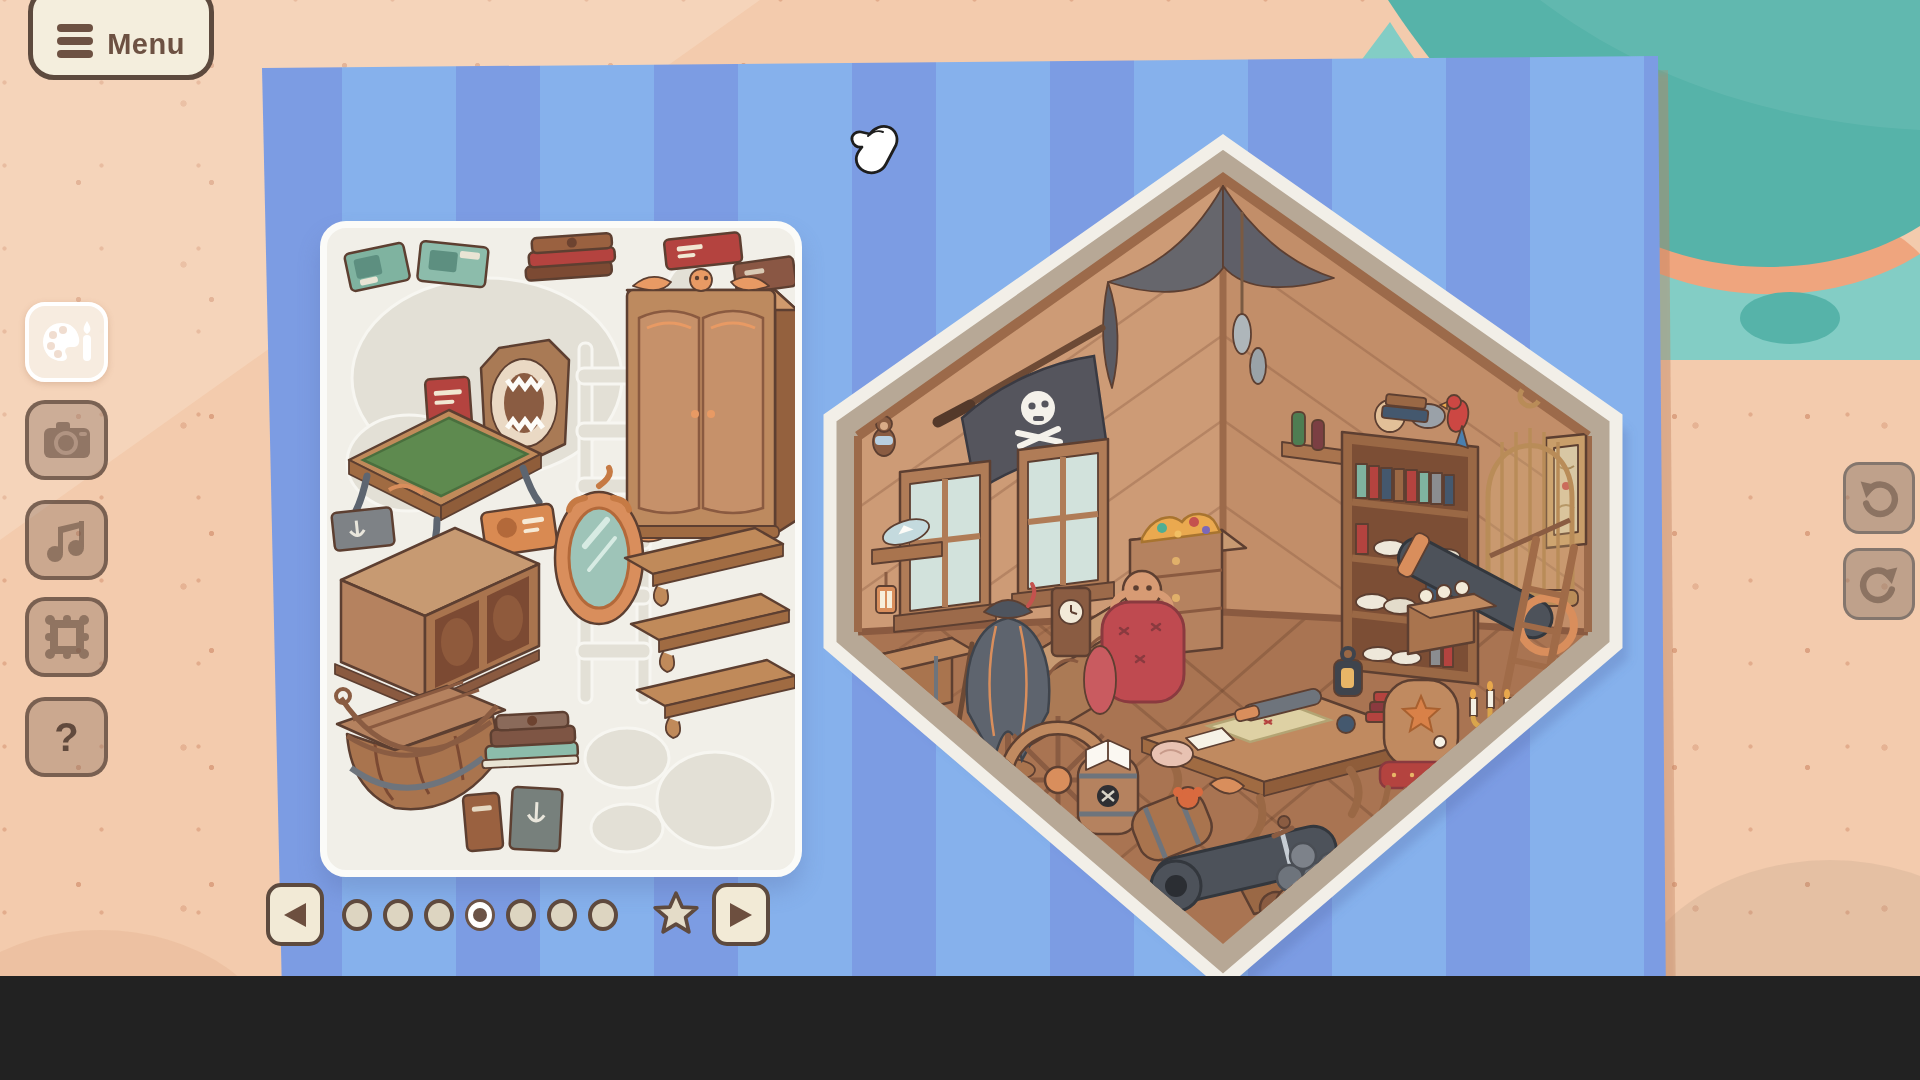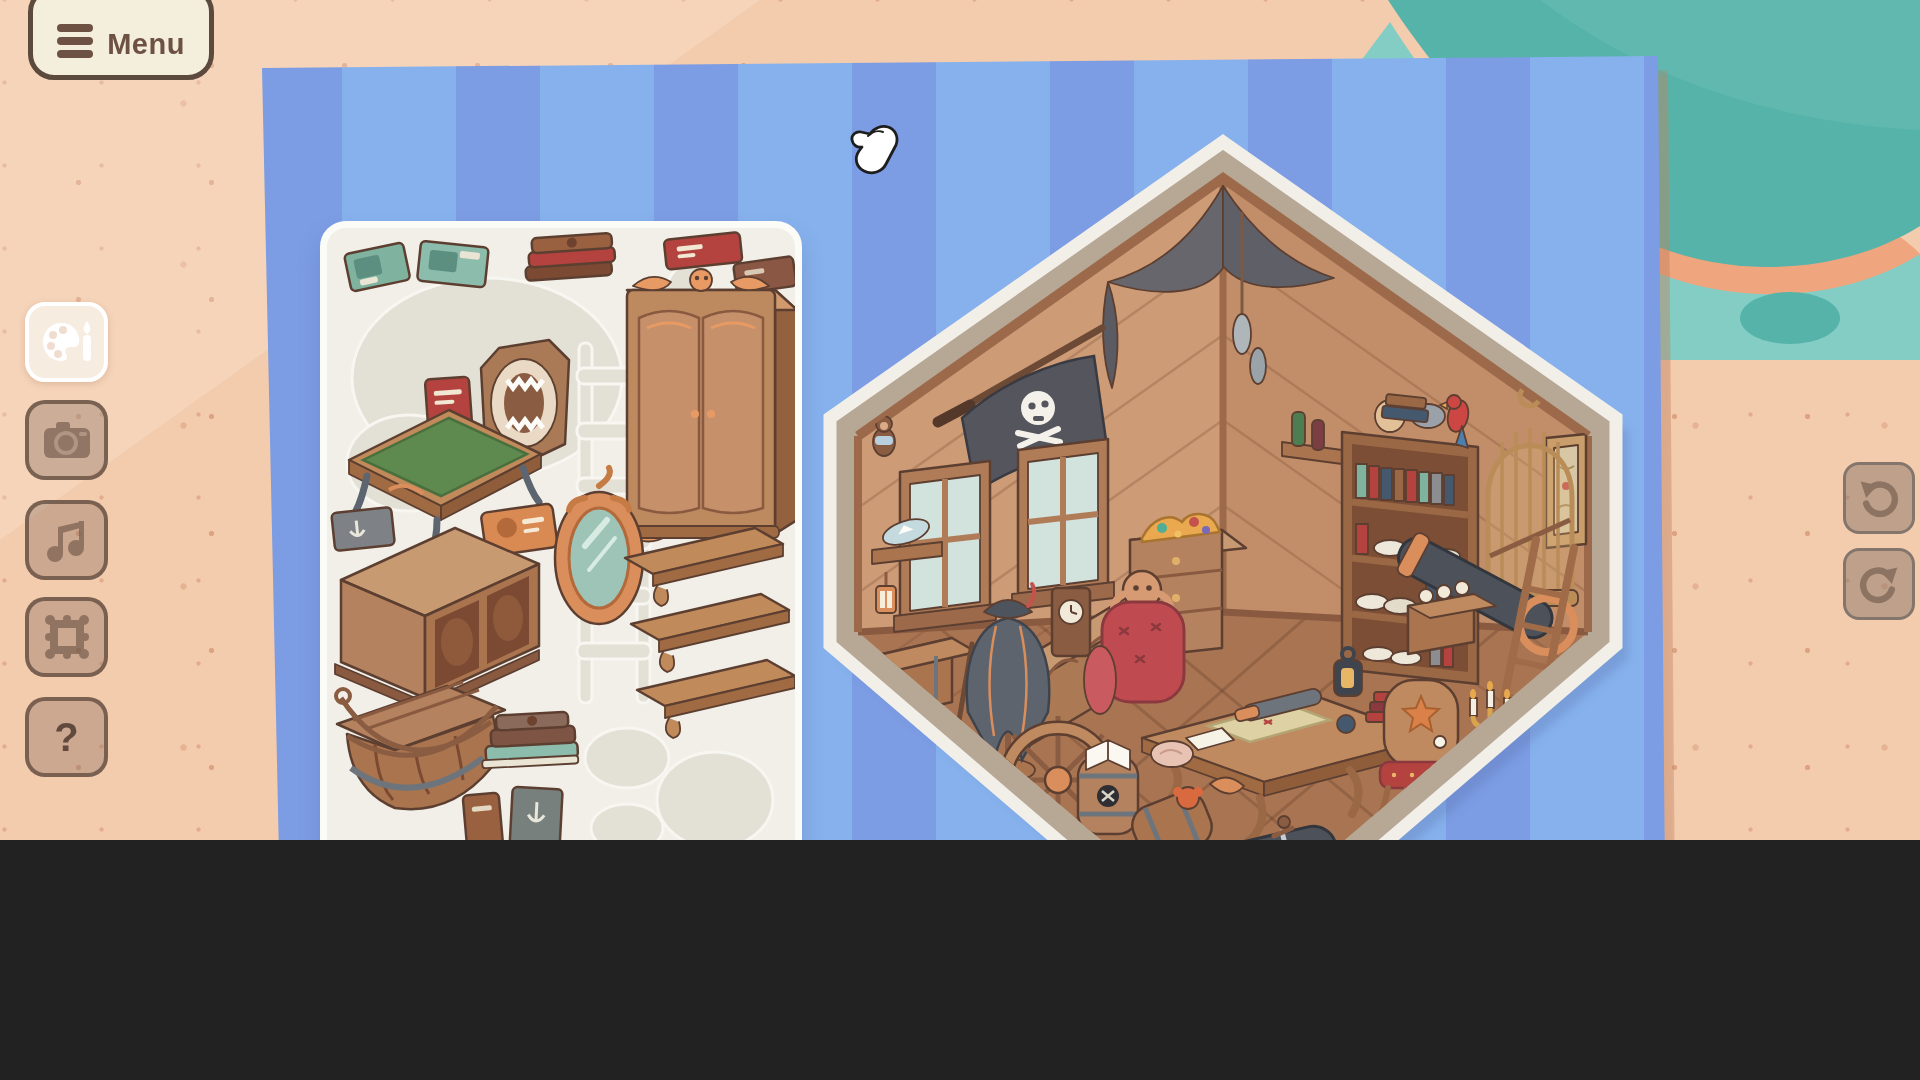--- a/index.html
+++ b/index.html
@@ -1,17 +1,17 @@
 <!DOCTYPE html>
 <html><head>
 <meta charset="utf-8">
 <style>
   html,body{margin:0;padding:0;background:#222;}
   .stage{
-    position:relative;width:1920px;height:840px;overflow:hidden;
+    position:relative;width:1920px;height:976px;overflow:hidden;
     font-family:"Liberation Sans",sans-serif;
     background-color:#f3cbad;
     background-image:
       radial-gradient(circle, rgba(198,122,88,.50) 2.2px, transparent 3px),
       radial-gradient(circle, rgba(198,122,88,.38) 1.7px, transparent 2.5px),
       radial-gradient(circle, rgba(198,122,88,.30) 2.8px, transparent 3.6px);
     background-size:133px 117px, 97px 83px, 189px 161px;
     background-position:12px 7px, 53px 41px, 89px 23px;
     text-align:right;
   }

